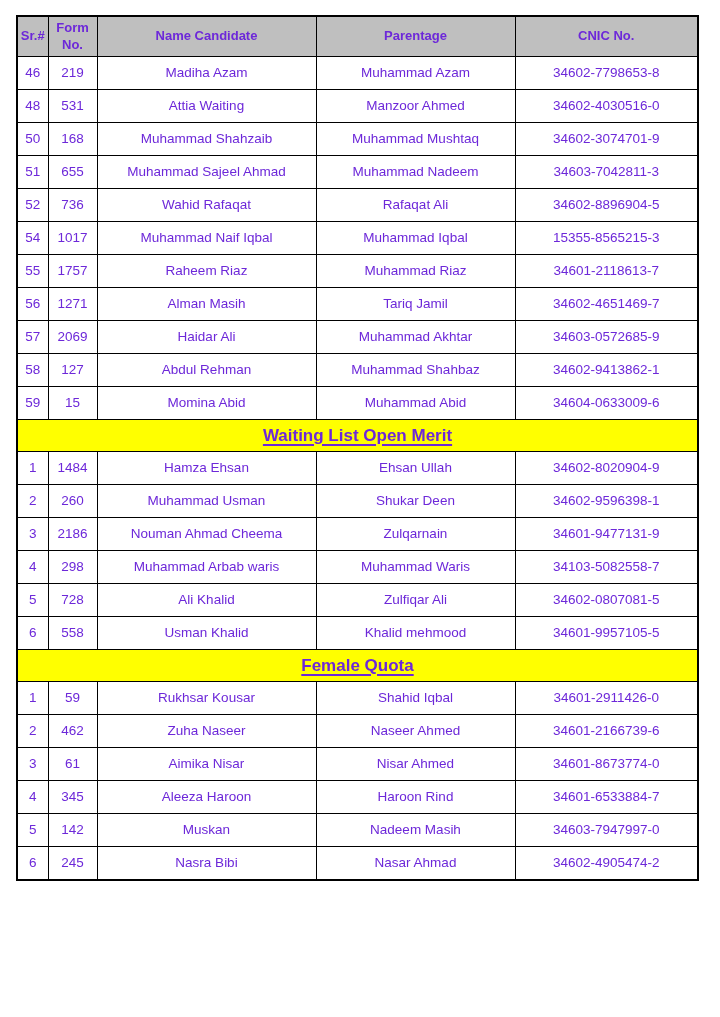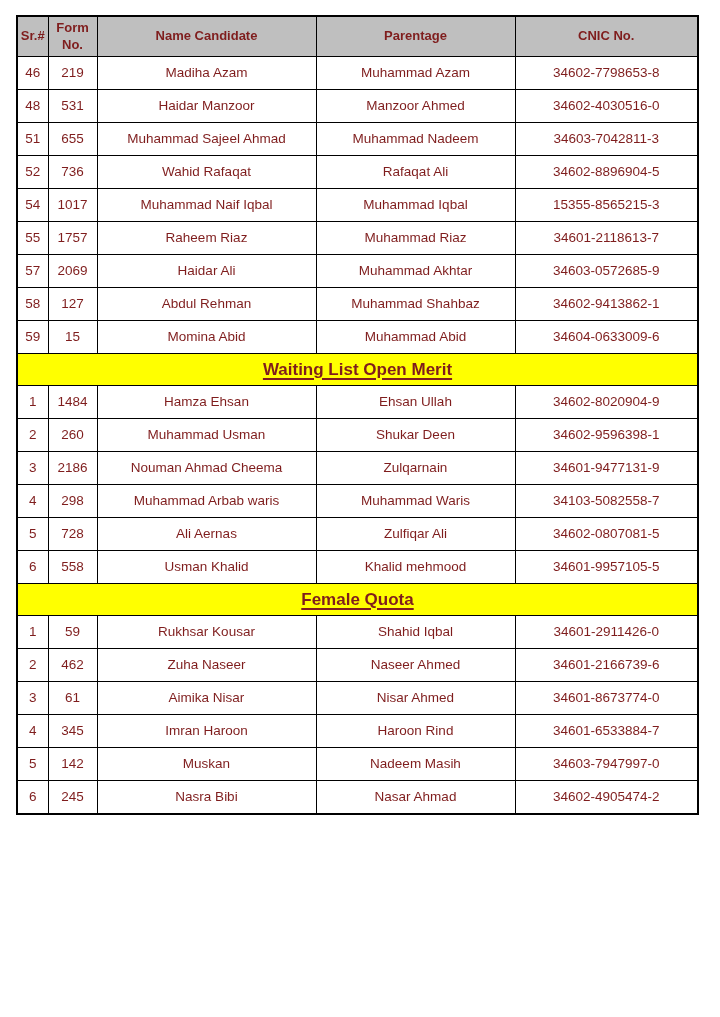--- a/index.html
+++ b/index.html
@@ -16,21 +16,21 @@
     margin: 0 auto;
     overflow: hidden;
   }
   table.merit {
     position: absolute;
     left: 16px;
     top: 15px;
     width: 681px;
     border-collapse: collapse;
     table-layout: fixed;
-    color: #7f1d1d;
+    color: #6d28d9;
   }
   table.merit, table.merit th, table.merit td {
     border: 1px solid #000;
   }
   table.merit { border: 2px solid #000; }
   th {
     background: #bfbfbf;
     font-size: 13px;
     font-weight: bold;
     height: 37px;
@@ -90,23 +90,30 @@
         <tr>
           <td>46</td>
           <td>219</td>
           <td>Madiha Azam</td>
           <td>Muhammad Azam</td>
           <td>34602-7798653-8</td>
         </tr>
         <tr>
           <td>48</td>
           <td>531</td>
-          <td>Haidar Manzoor</td>
+          <td>Attia Waiting</td>
           <td>Manzoor Ahmed</td>
           <td>34602-4030516-0</td>
+        </tr>
+        <tr>
+          <td>50</td>
+          <td>168</td>
+          <td>Muhammad Shahzaib</td>
+          <td>Muhammad Mushtaq</td>
+          <td>34602-3074701-9</td>
         </tr>
         <tr>
           <td>51</td>
           <td>655</td>
           <td>Muhammad Sajeel Ahmad</td>
           <td>Muhammad Nadeem</td>
           <td>34603-7042811-3</td>
         </tr>
         <tr>
           <td>52</td>
@@ -123,20 +130,27 @@
           <td>15355-8565215-3</td>
         </tr>
         <tr>
           <td>55</td>
           <td>1757</td>
           <td>Raheem Riaz</td>
           <td>Muhammad Riaz</td>
           <td>34601-2118613-7</td>
         </tr>
         <tr>
+          <td>56</td>
+          <td>1271</td>
+          <td>Alman Masih</td>
+          <td>Tariq Jamil</td>
+          <td>34602-4651469-7</td>
+        </tr>
+        <tr>
           <td>57</td>
           <td>2069</td>
           <td>Haidar Ali</td>
           <td>Muhammad Akhtar</td>
           <td>34603-0572685-9</td>
         </tr>
         <tr>
           <td>58</td>
           <td>127</td>
           <td>Abdul Rehman</td>
@@ -177,21 +191,21 @@
         <tr>
           <td>4</td>
           <td>298</td>
           <td>Muhammad Arbab waris</td>
           <td>Muhammad Waris</td>
           <td>34103-5082558-7</td>
         </tr>
         <tr>
           <td>5</td>
           <td>728</td>
-          <td>Ali Aernas</td>
+          <td>Ali Khalid</td>
           <td>Zulfiqar Ali</td>
           <td>34602-0807081-5</td>
         </tr>
         <tr>
           <td>6</td>
           <td>558</td>
           <td>Usman Khalid</td>
           <td>Khalid mehmood</td>
           <td>34601-9957105-5</td>
         </tr>
@@ -215,21 +229,21 @@
         <tr>
           <td>3</td>
           <td>61</td>
           <td>Aimika Nisar</td>
           <td>Nisar Ahmed</td>
           <td>34601-8673774-0</td>
         </tr>
         <tr>
           <td>4</td>
           <td>345</td>
-          <td>Imran Haroon</td>
+          <td>Aleeza Haroon</td>
           <td>Haroon Rind</td>
           <td>34601-6533884-7</td>
         </tr>
         <tr>
           <td>5</td>
           <td>142</td>
           <td>Muskan</td>
           <td>Nadeem Masih</td>
           <td>34603-7947997-0</td>
         </tr>

